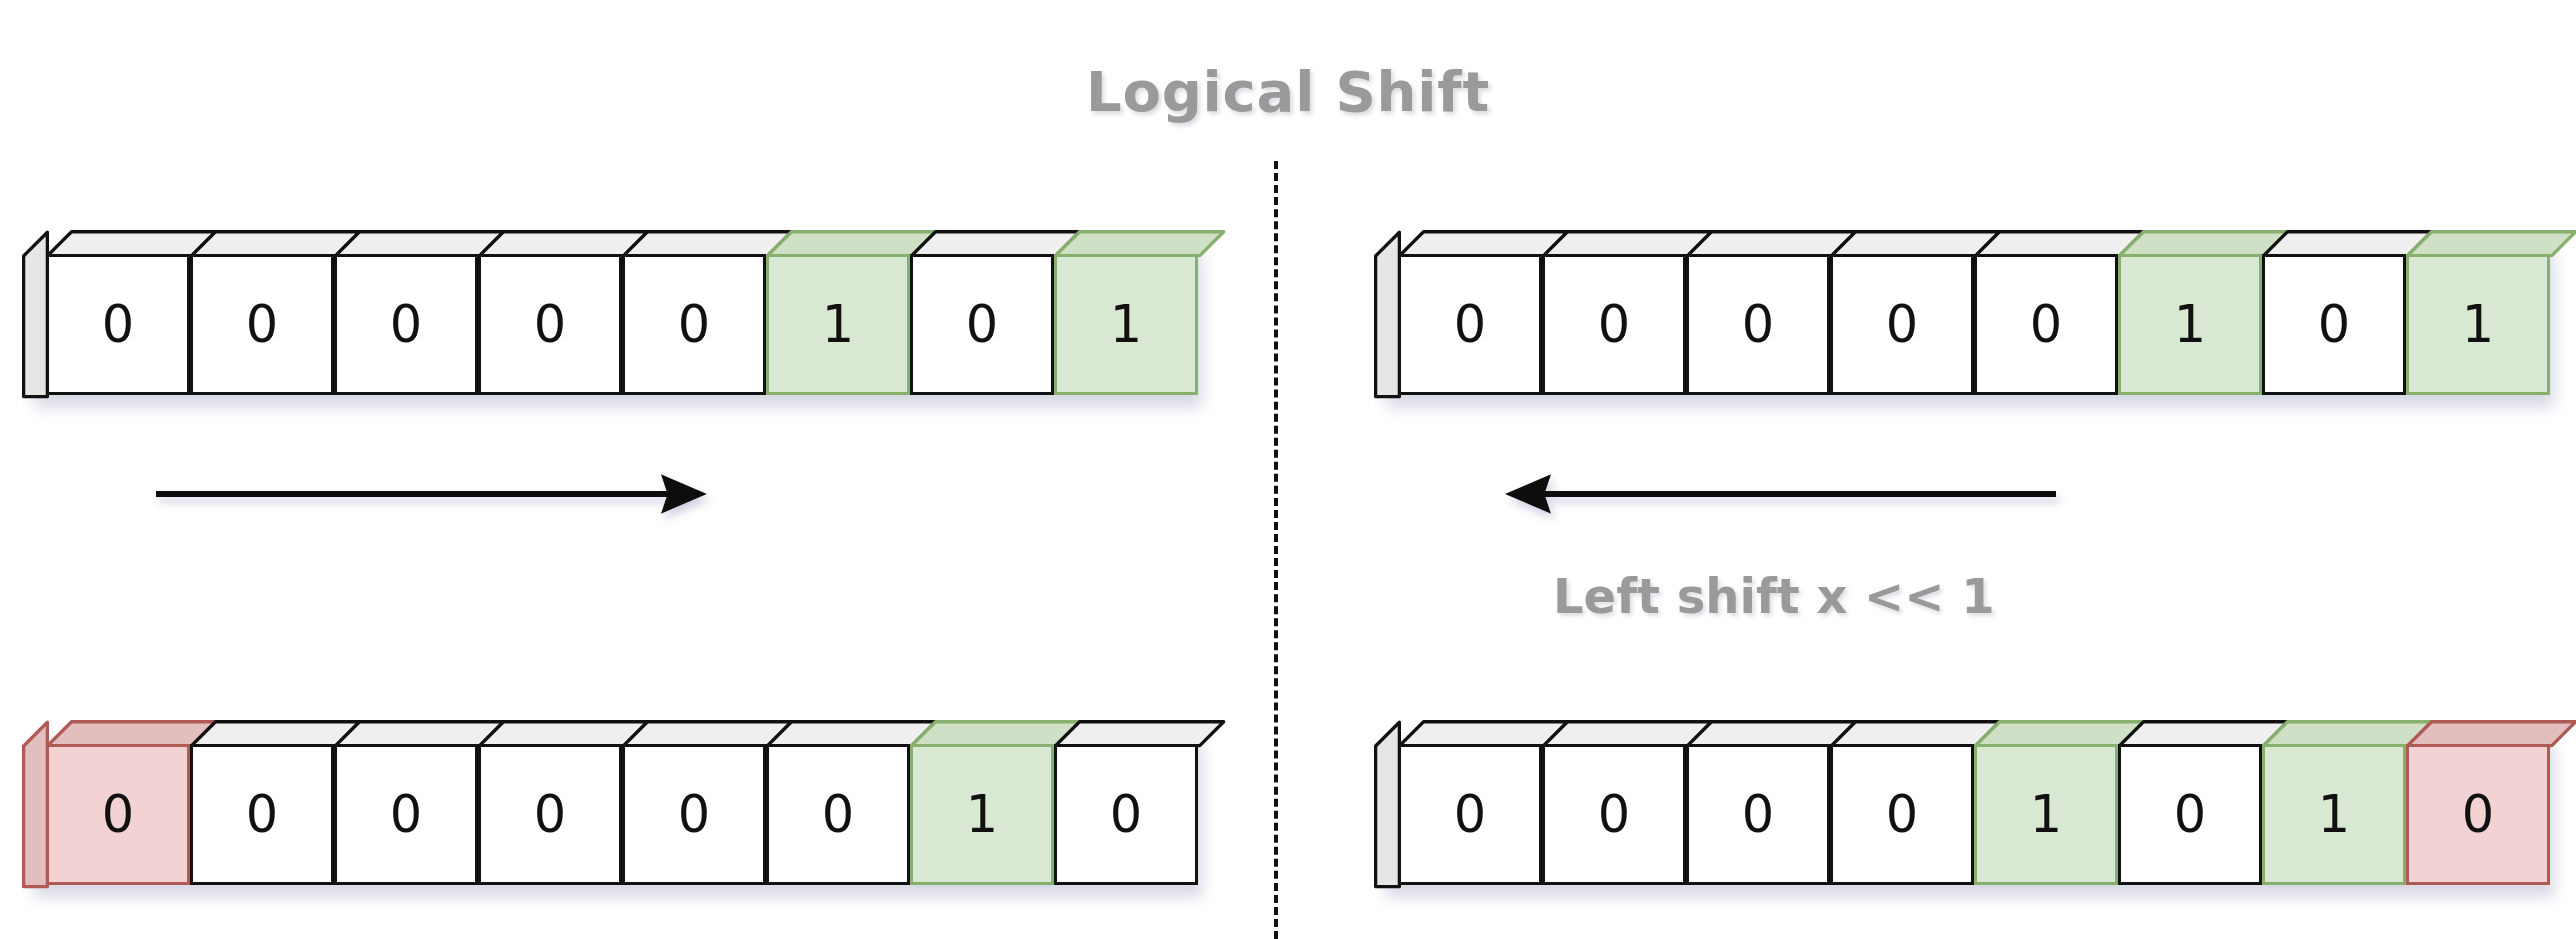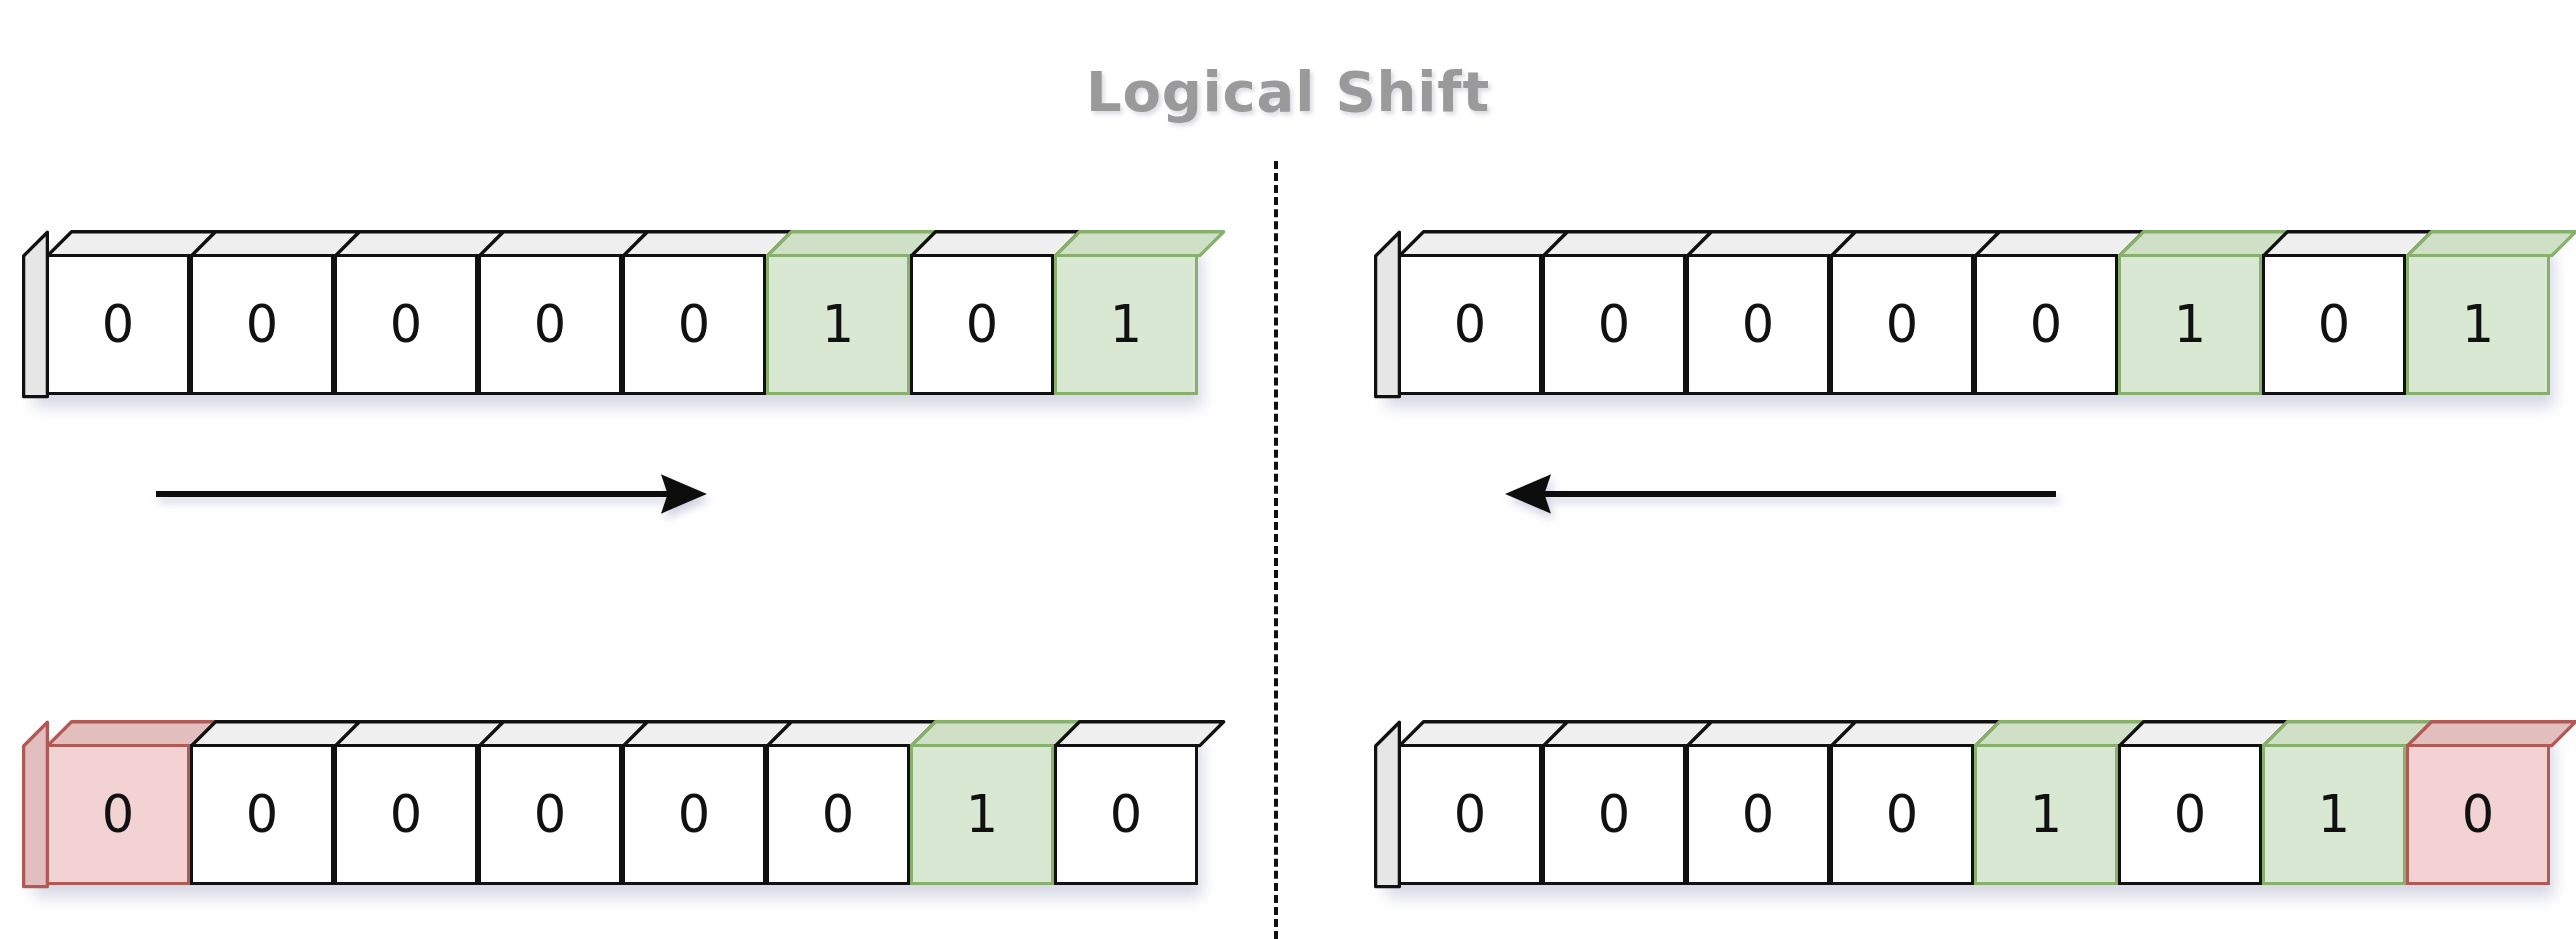--- a/index.html
+++ b/index.html
@@ -398,20 +398,21 @@
           <feDropShadow dx="4" dy="7" stdDeviation="5" flood-color="#8e93b8" flood-opacity="0.42"></feDropShadow>
         </filter>
       </defs>
       <g filter="url(#shf2)">
         <line x1="45" y1="23" x2="670" y2="23" stroke="#111111" stroke-width="7"></line>
         <polygon points="0,23 56,-1 48,23 56,47" fill="#111111"></polygon>
       </g>
     </svg>
   </div>
 
+  <div class="caption" style="left:1553px; top:568px;">Left shift x &lt;&lt; 1</div>
 
   <div class="bitarray" id="arr-right-out" style="left: 1374px; top: 720px; width: 1175px; height: 169px;">
       <div class="shadow"></div>
       <div class="sideface"><svg width="27" height="169" viewBox="0 0 33 205">
           <polygon points="2,31 31,2 31,31 31,203 2,203" fill="#e6e6e6" stroke="#111111" stroke-width="4" stroke-linejoin="round"></polygon>
         </svg></div>
       <div class="cells" style="left: 24px;">
         <div class="cell">
           <div class="topface"><svg width="173" height="29" viewBox="0 0 210 35" style="overflow:visible">
               <polygon points="2,31 31,2 206,2 177,31" fill="#efefef" stroke="#111111" stroke-width="4" stroke-linejoin="round"></polygon>

